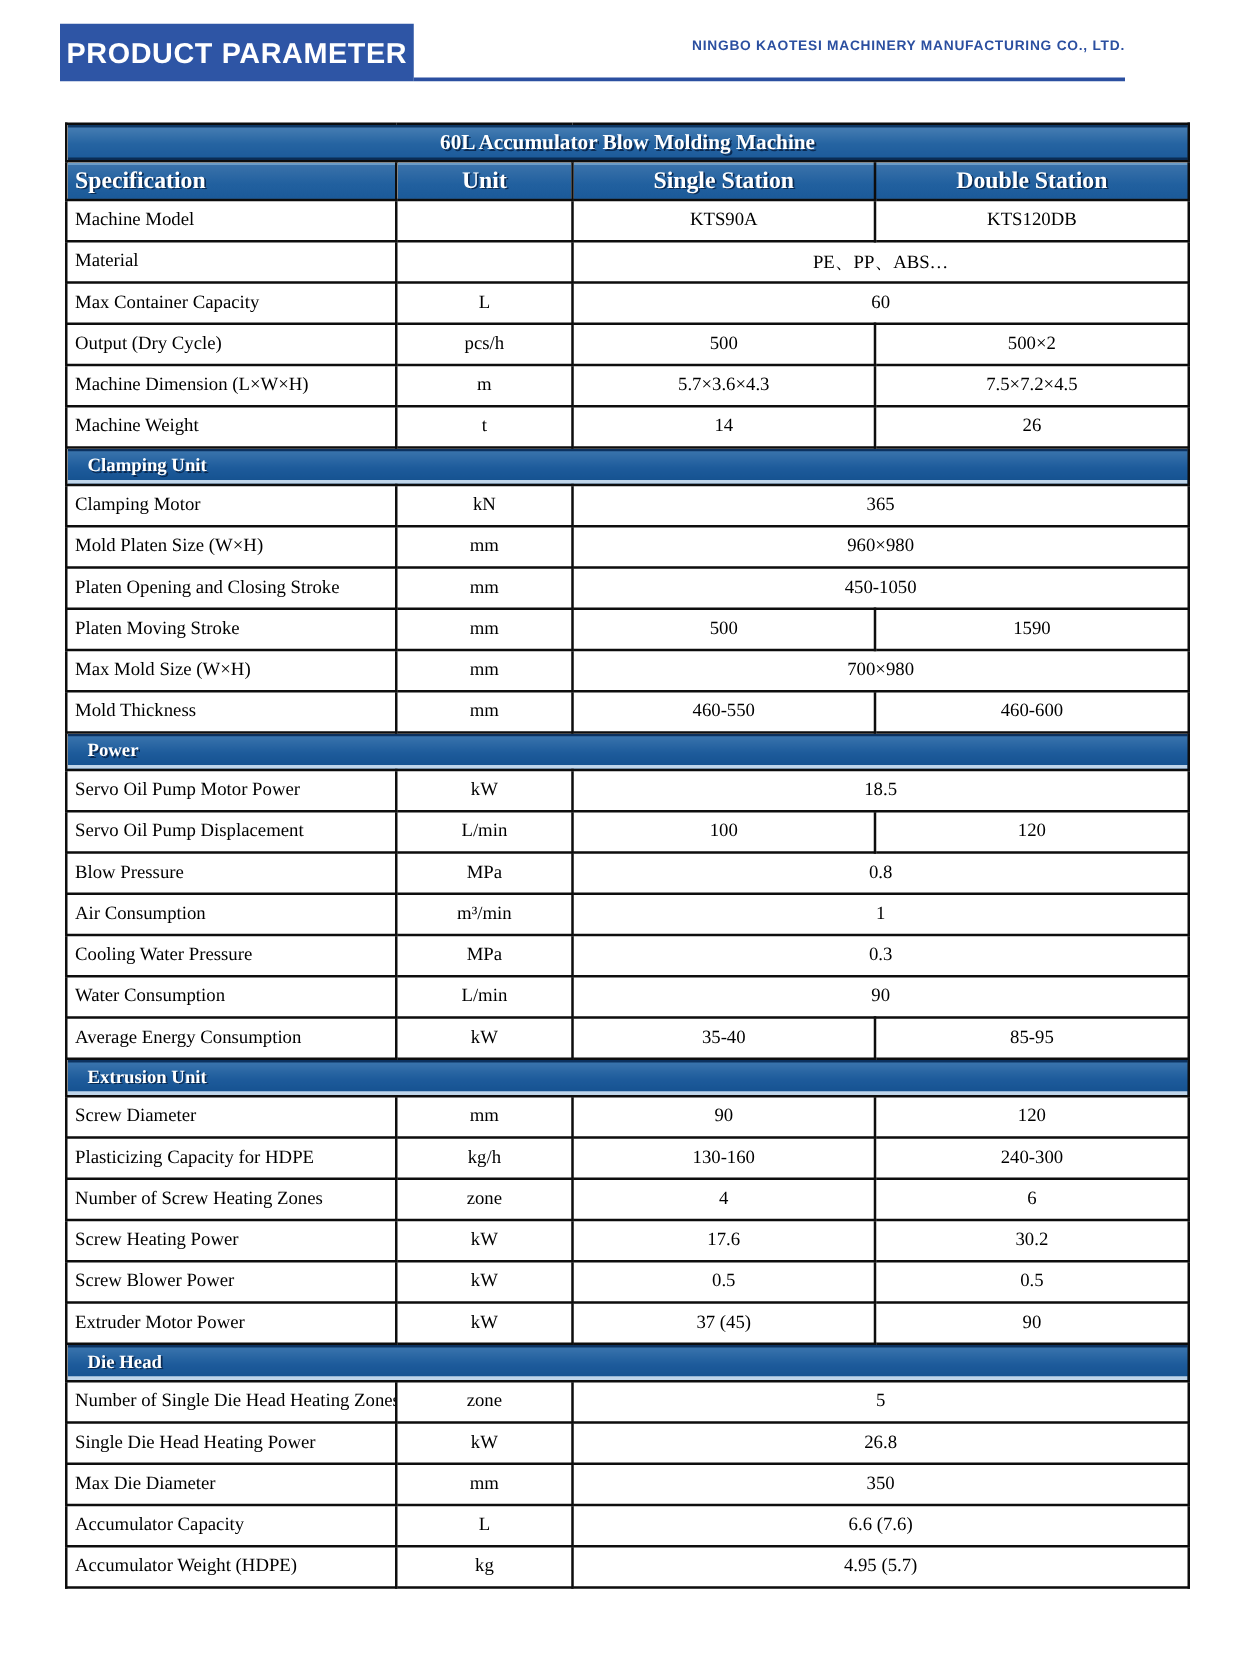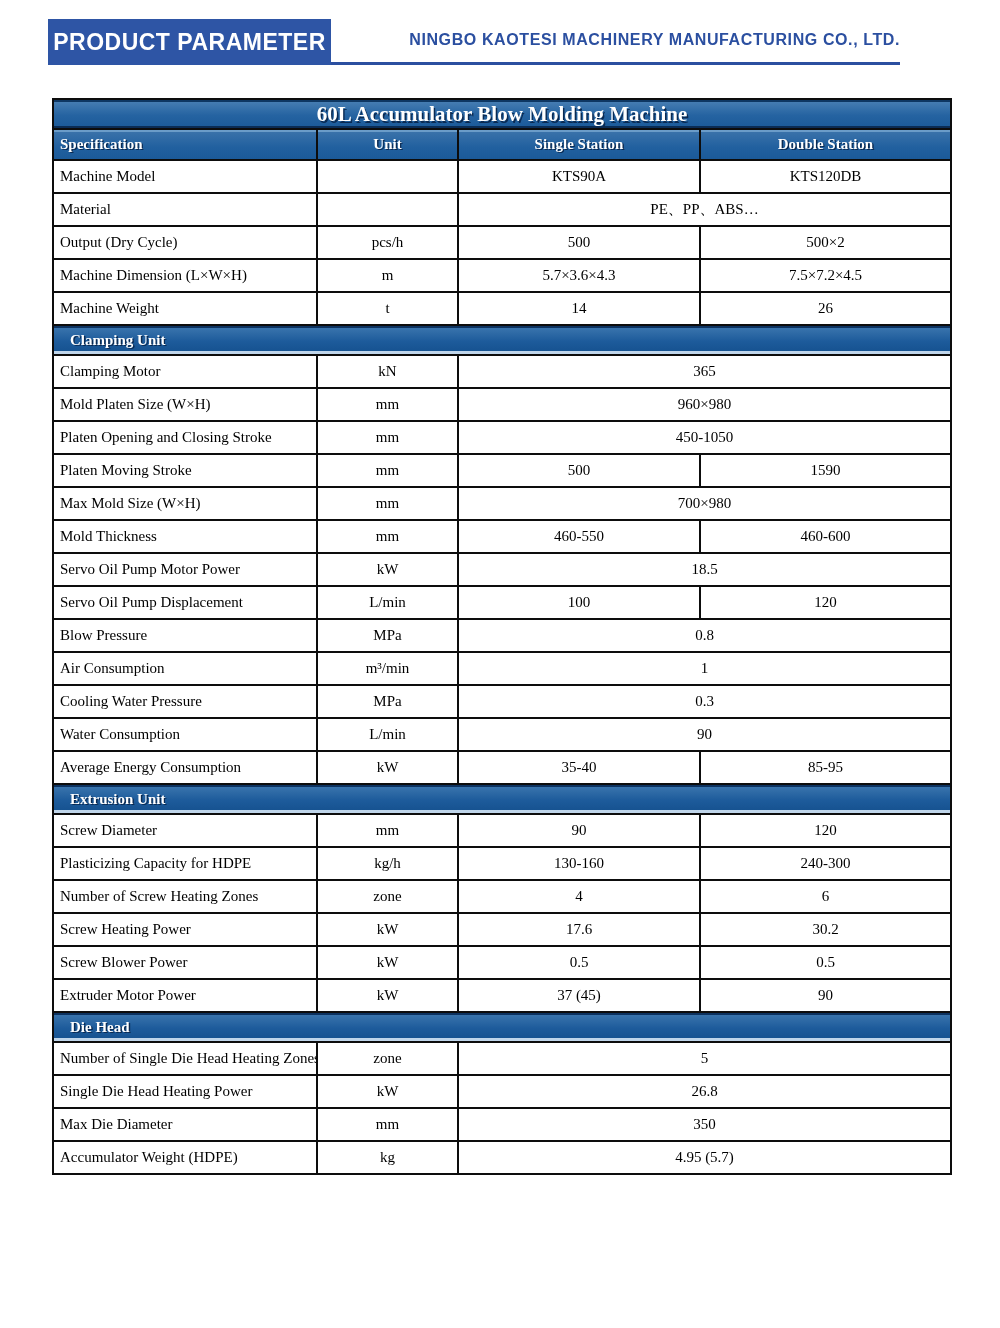--- a/index.html
+++ b/index.html
@@ -30,21 +30,21 @@
     color: #ffffff;
     white-space: nowrap;
   }
   .company {
     position: absolute;
     left: 340px; top: 31px;
     width: 560px;
     text-align: right;
     font-family: "Liberation Sans", "DejaVu Sans", sans-serif;
     font-weight: bold;
-    font-size: 16px;
+    font-size: 11px;
     letter-spacing: 0.6px;
     color: #2b4fa0;
     white-space: nowrap;
   }
   .banner-rule {
     position: absolute;
     left: 331px; top: 62px;
     width: 569px; height: 3px;
     background: #2b4fa0;
   }
@@ -64,32 +64,32 @@
     overflow: hidden;
     white-space: nowrap;
   }
   
   tr.title-row th {
     height: 30px;
     background: linear-gradient(180deg, #4a80b4 0%, #2563a1 55%, #1b5a99 100%);
     box-shadow: inset 0 -2px 0 #0a2c55, inset 0 2px 0 #0e3763;
     color: #ffffff;
     font-weight: bold;
-    font-size: 21px;
+    font-size: 17px;
     text-align: center;
     text-shadow: 1.5px 1.5px 0 #0a2a52;
   }
   
   tr.head-row th {
     height: 31px;
     background: linear-gradient(180deg, #3d74ab 0%, #21609f 60%, #1b5a99 100%);
     box-shadow: inset 0 2px 0 #6b9cc8;
     color: #ffffff;
     font-weight: bold;
-    font-size: 15px;
+    font-size: 19px;
     text-align: center;
     text-shadow: 1.4px 1.4px 0 #0a2a52;
   }
   tr.head-row th.col-spec { text-align: left; padding-left: 6px; }
   
   tr.section-row td {
     height: 30px;
     background: linear-gradient(180deg, #3d77af 0%, #1d5b9b 55%, #14508e 100%);
     box-shadow: inset 0 2px 0 #0c3260, inset 0 -3px 0 #bfd5ea;
     color: #ffffff;
@@ -140,20 +140,25 @@
           <td class="cell-unit"></td>
           <td class="cell-val">KTS90A</td>
           <td class="cell-val">KTS120DB</td>
         </tr>
         <tr class="data-row">
           <td class="cell-spec">Material</td>
           <td class="cell-unit"></td>
           <td class="cell-val" colspan="2">PE、PP、ABS…</td>
         </tr>
         <tr class="data-row">
+          <td class="cell-spec">Max Container Capacity</td>
+          <td class="cell-unit">L</td>
+          <td class="cell-val" colspan="2">60</td>
+        </tr>
+        <tr class="data-row">
           <td class="cell-spec">Output (Dry Cycle)</td>
           <td class="cell-unit">pcs/h</td>
           <td class="cell-val">500</td>
           <td class="cell-val">500×2</td>
         </tr>
         <tr class="data-row">
           <td class="cell-spec">Machine Dimension (L×W×H)</td>
           <td class="cell-unit">m</td>
           <td class="cell-val">5.7×3.6×4.3</td>
           <td class="cell-val">7.5×7.2×4.5</td>
@@ -192,20 +197,23 @@
           <td class="cell-spec">Max Mold Size (W×H)</td>
           <td class="cell-unit">mm</td>
           <td class="cell-val" colspan="2">700×980</td>
         </tr>
         <tr class="data-row">
           <td class="cell-spec">Mold Thickness</td>
           <td class="cell-unit">mm</td>
           <td class="cell-val">460-550</td>
           <td class="cell-val">460-600</td>
         </tr>
+        <tr class="section-row">
+          <td colspan="4">Power</td>
+        </tr>
         <tr class="data-row">
           <td class="cell-spec">Servo Oil Pump Motor Power</td>
           <td class="cell-unit">kW</td>
           <td class="cell-val" colspan="2">18.5</td>
         </tr>
         <tr class="data-row">
           <td class="cell-spec">Servo Oil Pump Displacement</td>
           <td class="cell-unit">L/min</td>
           <td class="cell-val">100</td>
           <td class="cell-val">120</td>
@@ -287,20 +295,25 @@
           <td class="cell-spec">Single Die Head Heating Power</td>
           <td class="cell-unit">kW</td>
           <td class="cell-val" colspan="2">26.8</td>
         </tr>
         <tr class="data-row">
           <td class="cell-spec">Max Die Diameter</td>
           <td class="cell-unit">mm</td>
           <td class="cell-val" colspan="2">350</td>
         </tr>
         <tr class="data-row">
+          <td class="cell-spec">Accumulator Capacity</td>
+          <td class="cell-unit">L</td>
+          <td class="cell-val" colspan="2">6.6 (7.6)</td>
+        </tr>
+        <tr class="data-row">
           <td class="cell-spec">Accumulator Weight (HDPE)</td>
           <td class="cell-unit">kg</td>
           <td class="cell-val" colspan="2">4.95 (5.7)</td>
         </tr>
       </tbody>
   </table>
 
 </div>
 
 </body></html>

